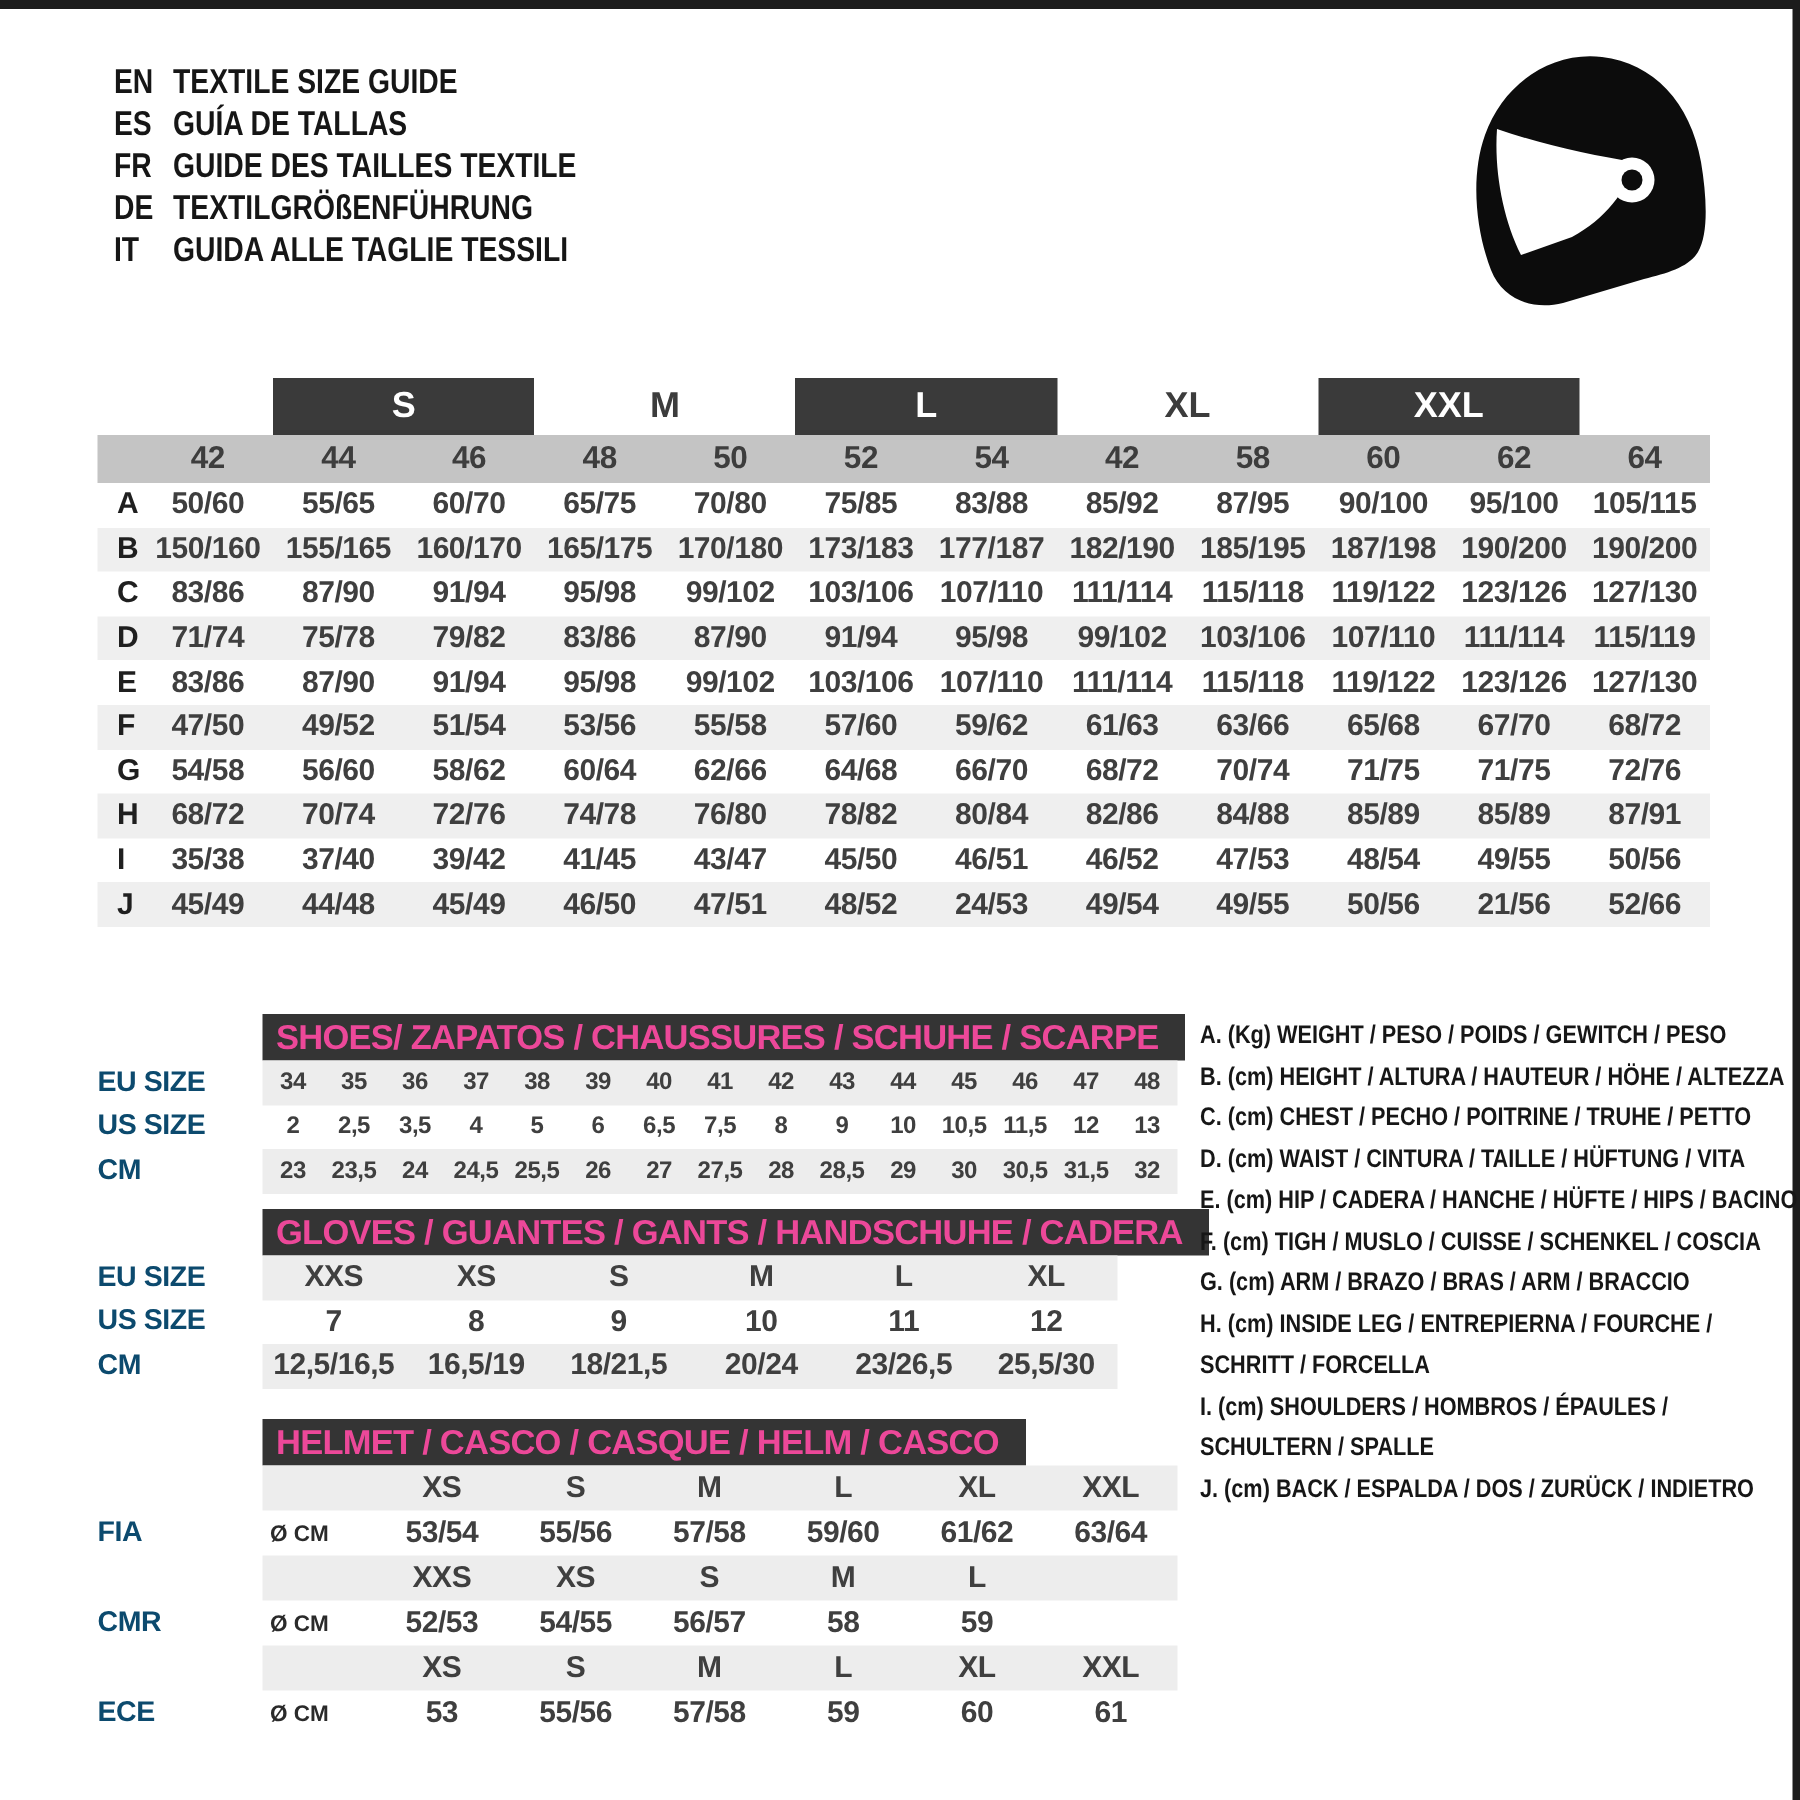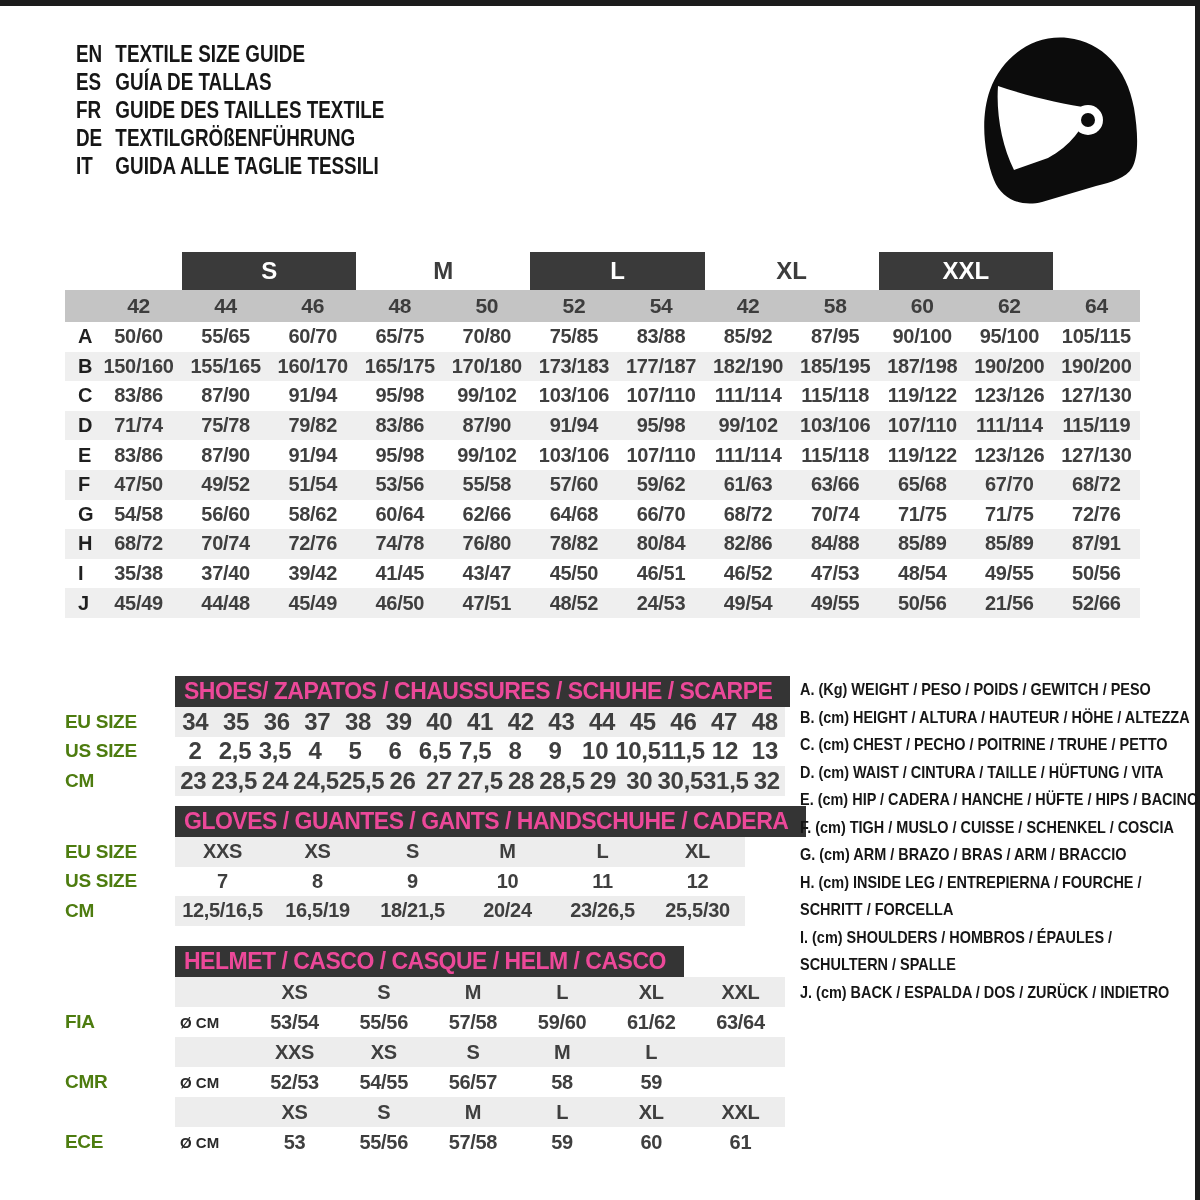--- a/index.html
+++ b/index.html
@@ -37,26 +37,26 @@
   .cell { flex:1; display:flex; align-items:center; justify-content:center;
           font-weight:bold; font-size:20px; color:#3f3f3f; letter-spacing:-0.3px; }
 
   
   .section { position:absolute; left:65px; }
   .sec-title { margin-left:110px; height:31px; background:#343434; color:#ec4899;
                display:inline-flex; align-items:center; padding:0 18px 0 9px;
                font-weight:bold; font-size:23px; letter-spacing:-0.5px; white-space:pre; }
   .srow { display:flex; height:29.5px; }
   .side { width:110px; display:flex; align-items:center; font-weight:bold;
-          font-size:19px; color:#4d7c0f; letter-spacing:-0.3px; }
+          font-size:19px; color:#0c4a6e; letter-spacing:-0.3px; }
   .inner { display:flex; }
   .inner.gray { background:#ededed; }
   .w610 { width:610px; }
   .w570 { width:570px; }
-  .shoes  .cell { font-size:24px; }
+  .shoes  .cell { font-size:16px; }
   .gloves .cell { font-size:20px; }
   .helmet .srow { height:30px; }
   .helmet .unit { width:75px; display:flex; align-items:center; padding-left:5px;
                   font-weight:bold; font-size:15px; color:#2a2a2a; }
 
   
   .legend { position:absolute; left:800px; top:676px; transform:scaleX(.85);
             transform-origin:0 0; }
   .legend-item { font-weight:bold; font-size:17px; line-height:27.5px; color:#161616;
                  white-space:pre; }

